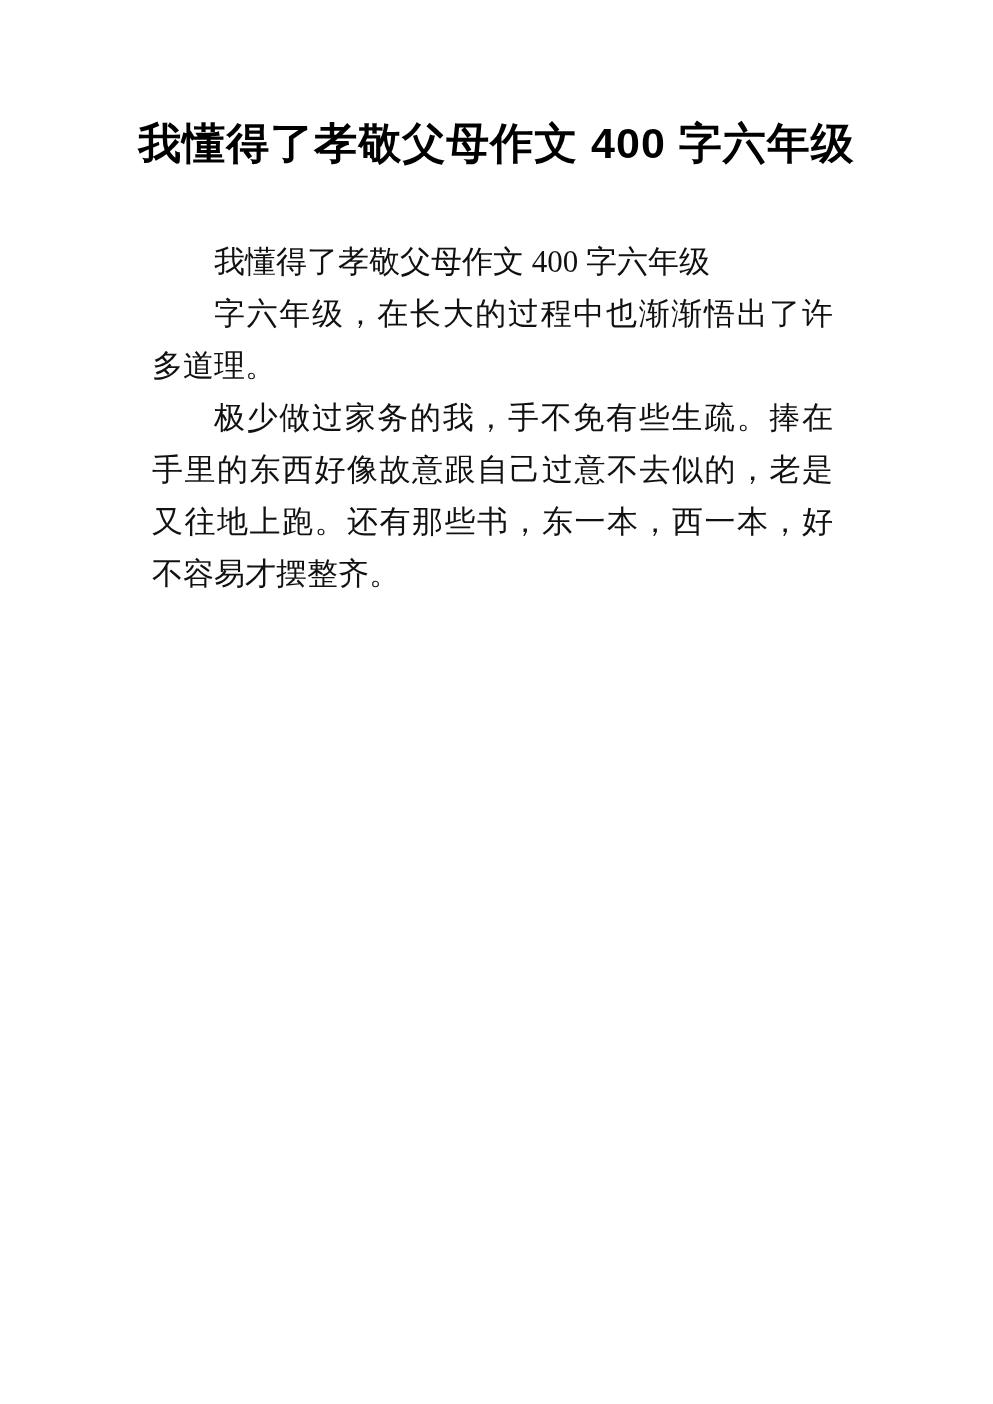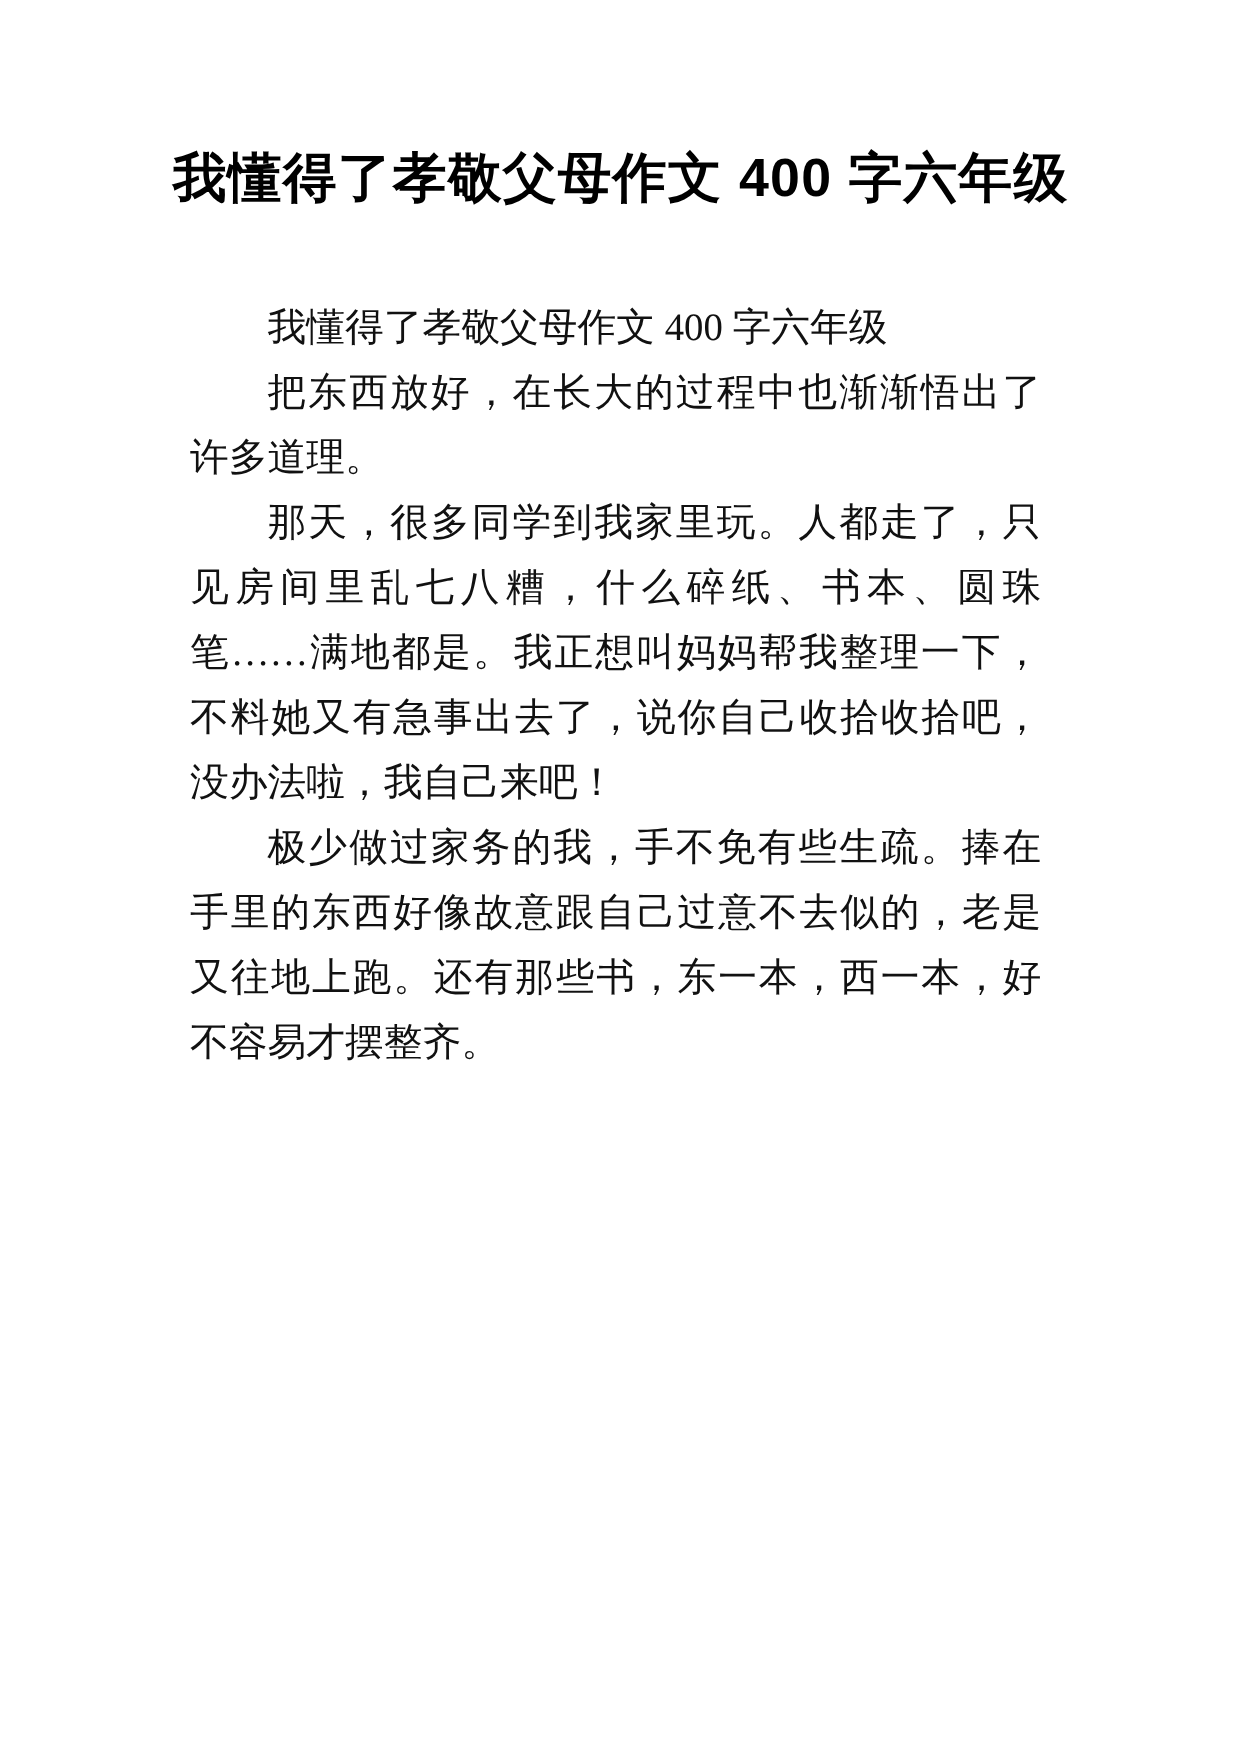--- a/index.html
+++ b/index.html
@@ -40,17 +40,16 @@
   }
 </style>
 </head>
 <body>
 
 <div class="page">
   <h1 class="doc-title">我懂得了孝敬父母作文 400 字六年级</h1>
 
   <div class="doc-body">
     <p>我懂得了孝敬父母作文 400 字六年级</p>
-    <p>把东西放好，在长大的过程中也渐渐悟出了许多道理。</p>
-    <p>那天，很多同学到我家里玩。人都走了，只见房间里乱七八糟，什么碎纸、书本、圆珠笔……满地都是。我正想叫妈妈帮我整理一下，不料她又有急事出去了，说你自己收拾收拾吧，没办法啦，我自己来吧！</p>
+    <p>字六年级，在长大的过程中也渐渐悟出了许多道理。</p>
     <p>极少做过家务的我，手不免有些生疏。捧在手里的东西好像故意跟自己过意不去似的，老是又往地上跑。还有那些书，东一本，西一本，好不容易才摆整齐。</p>
   </div>
 </div>
 
 </body></html>

